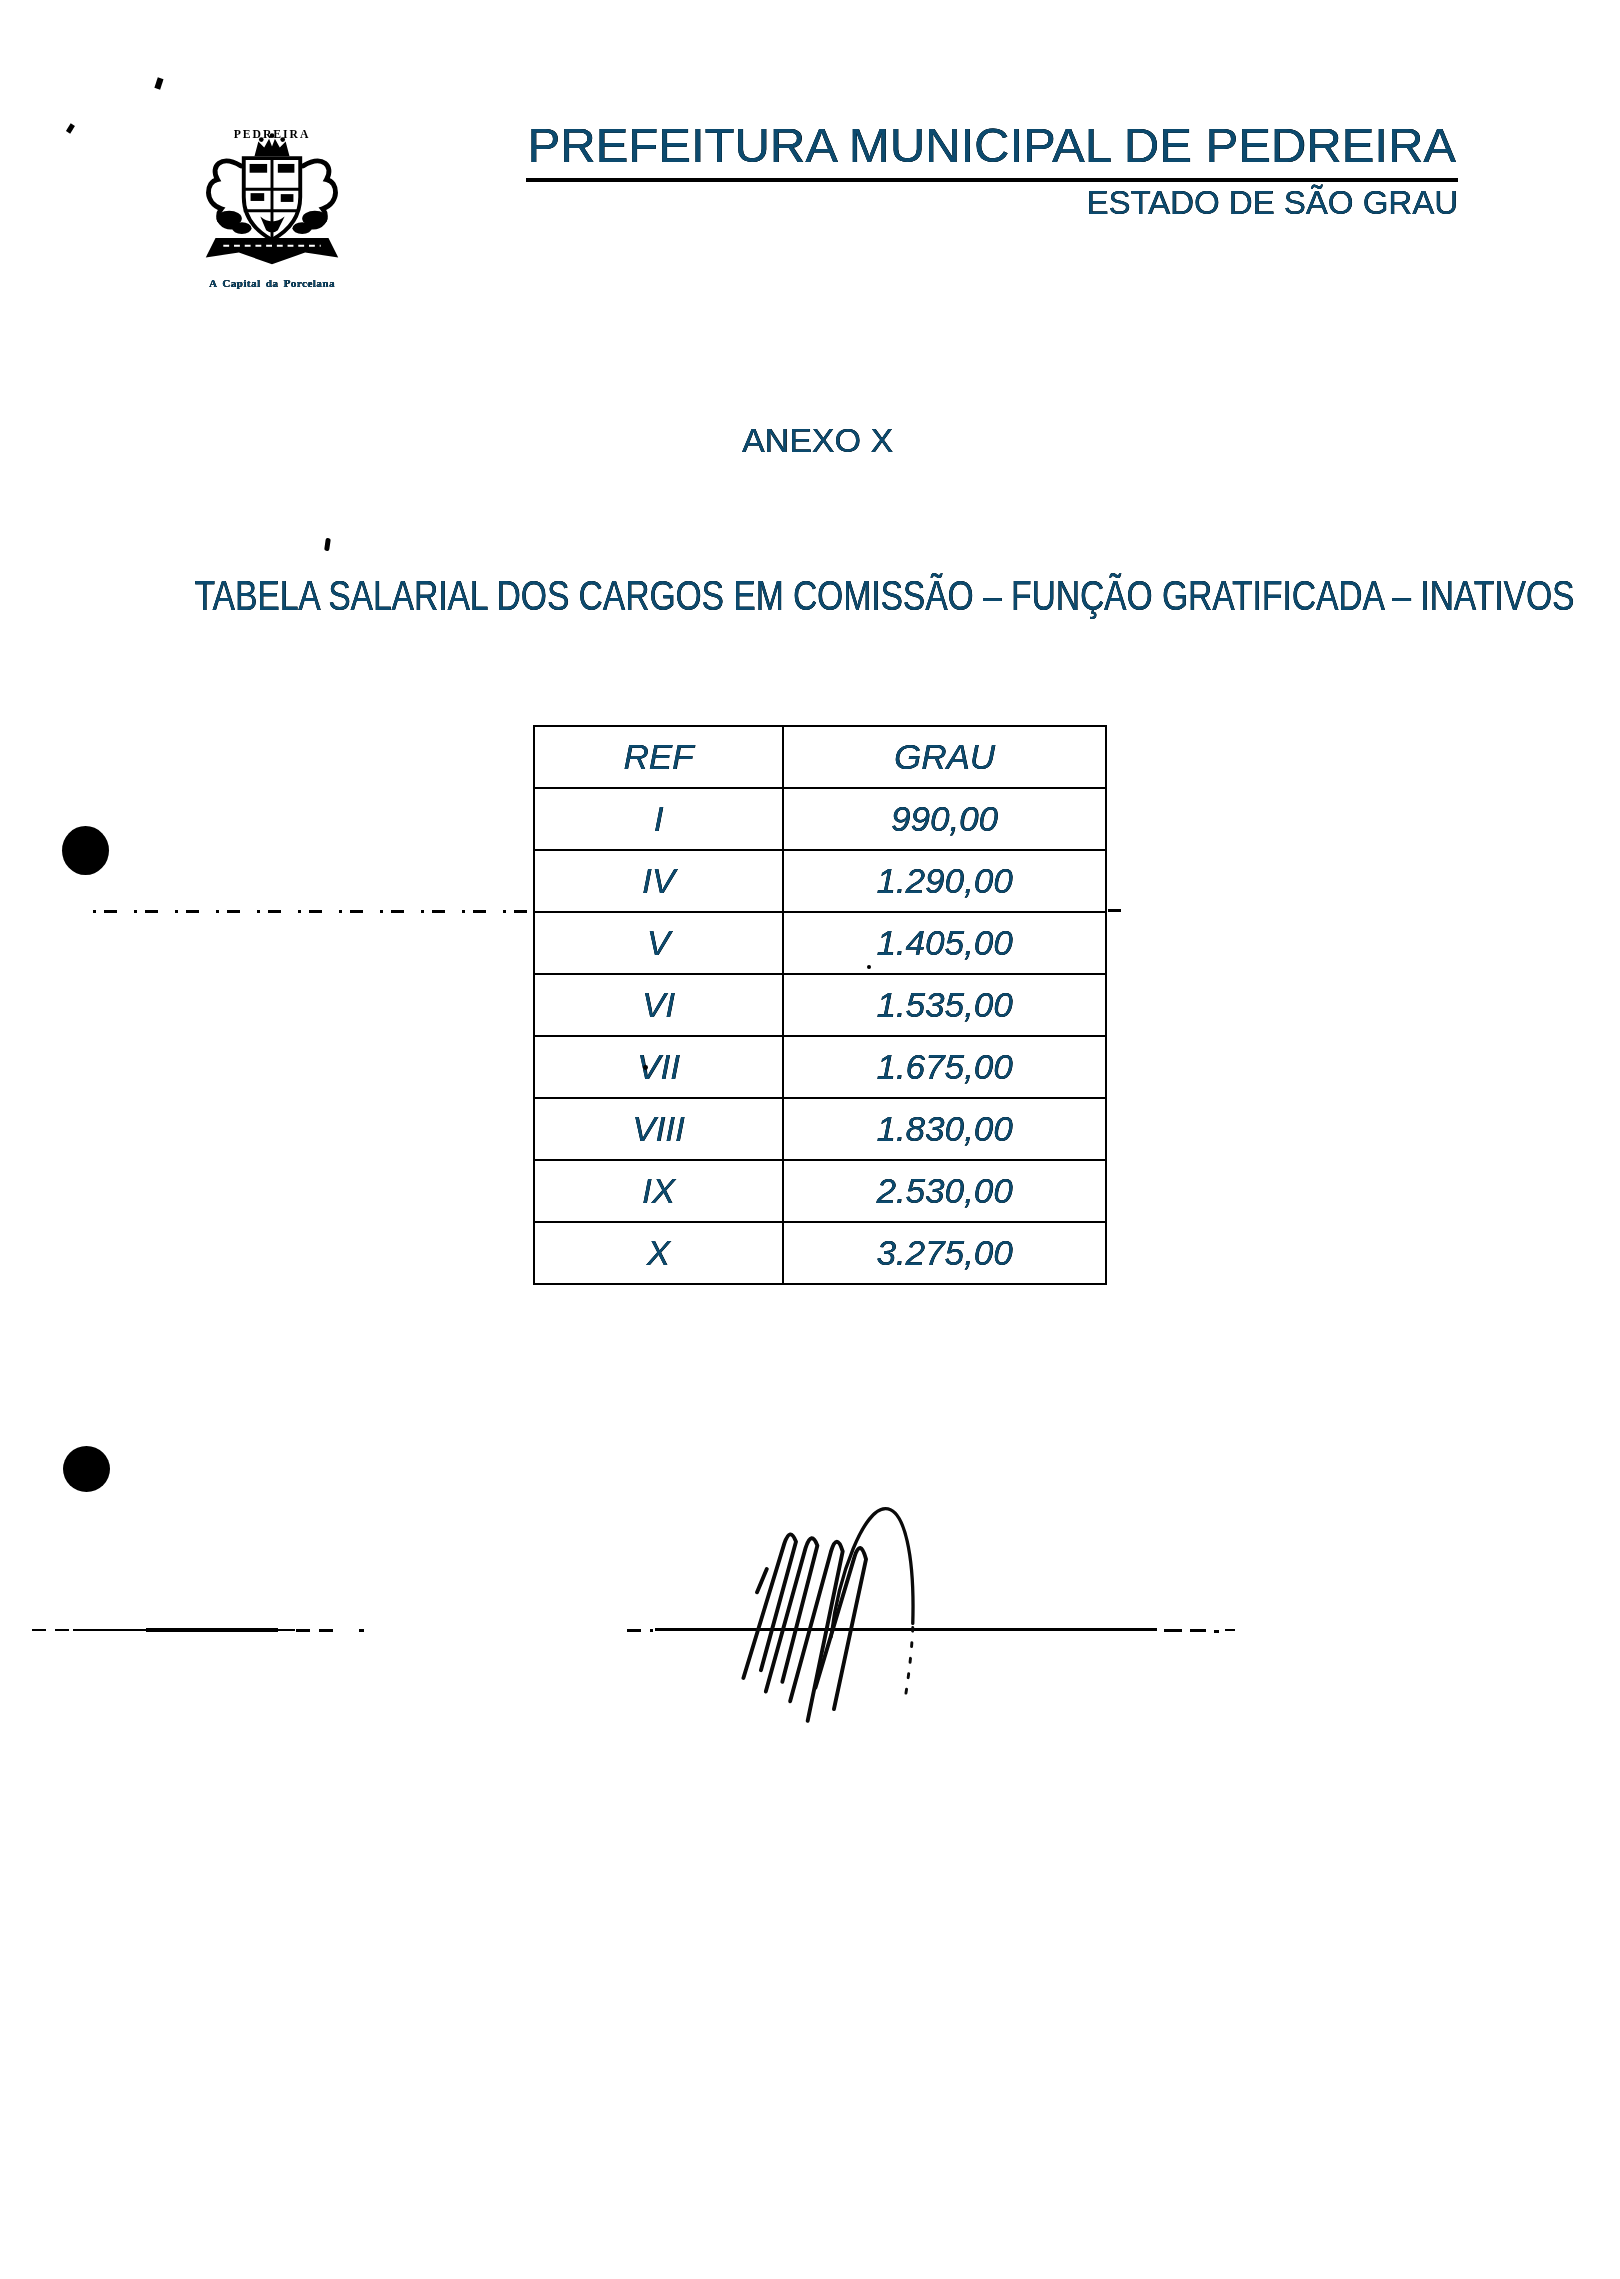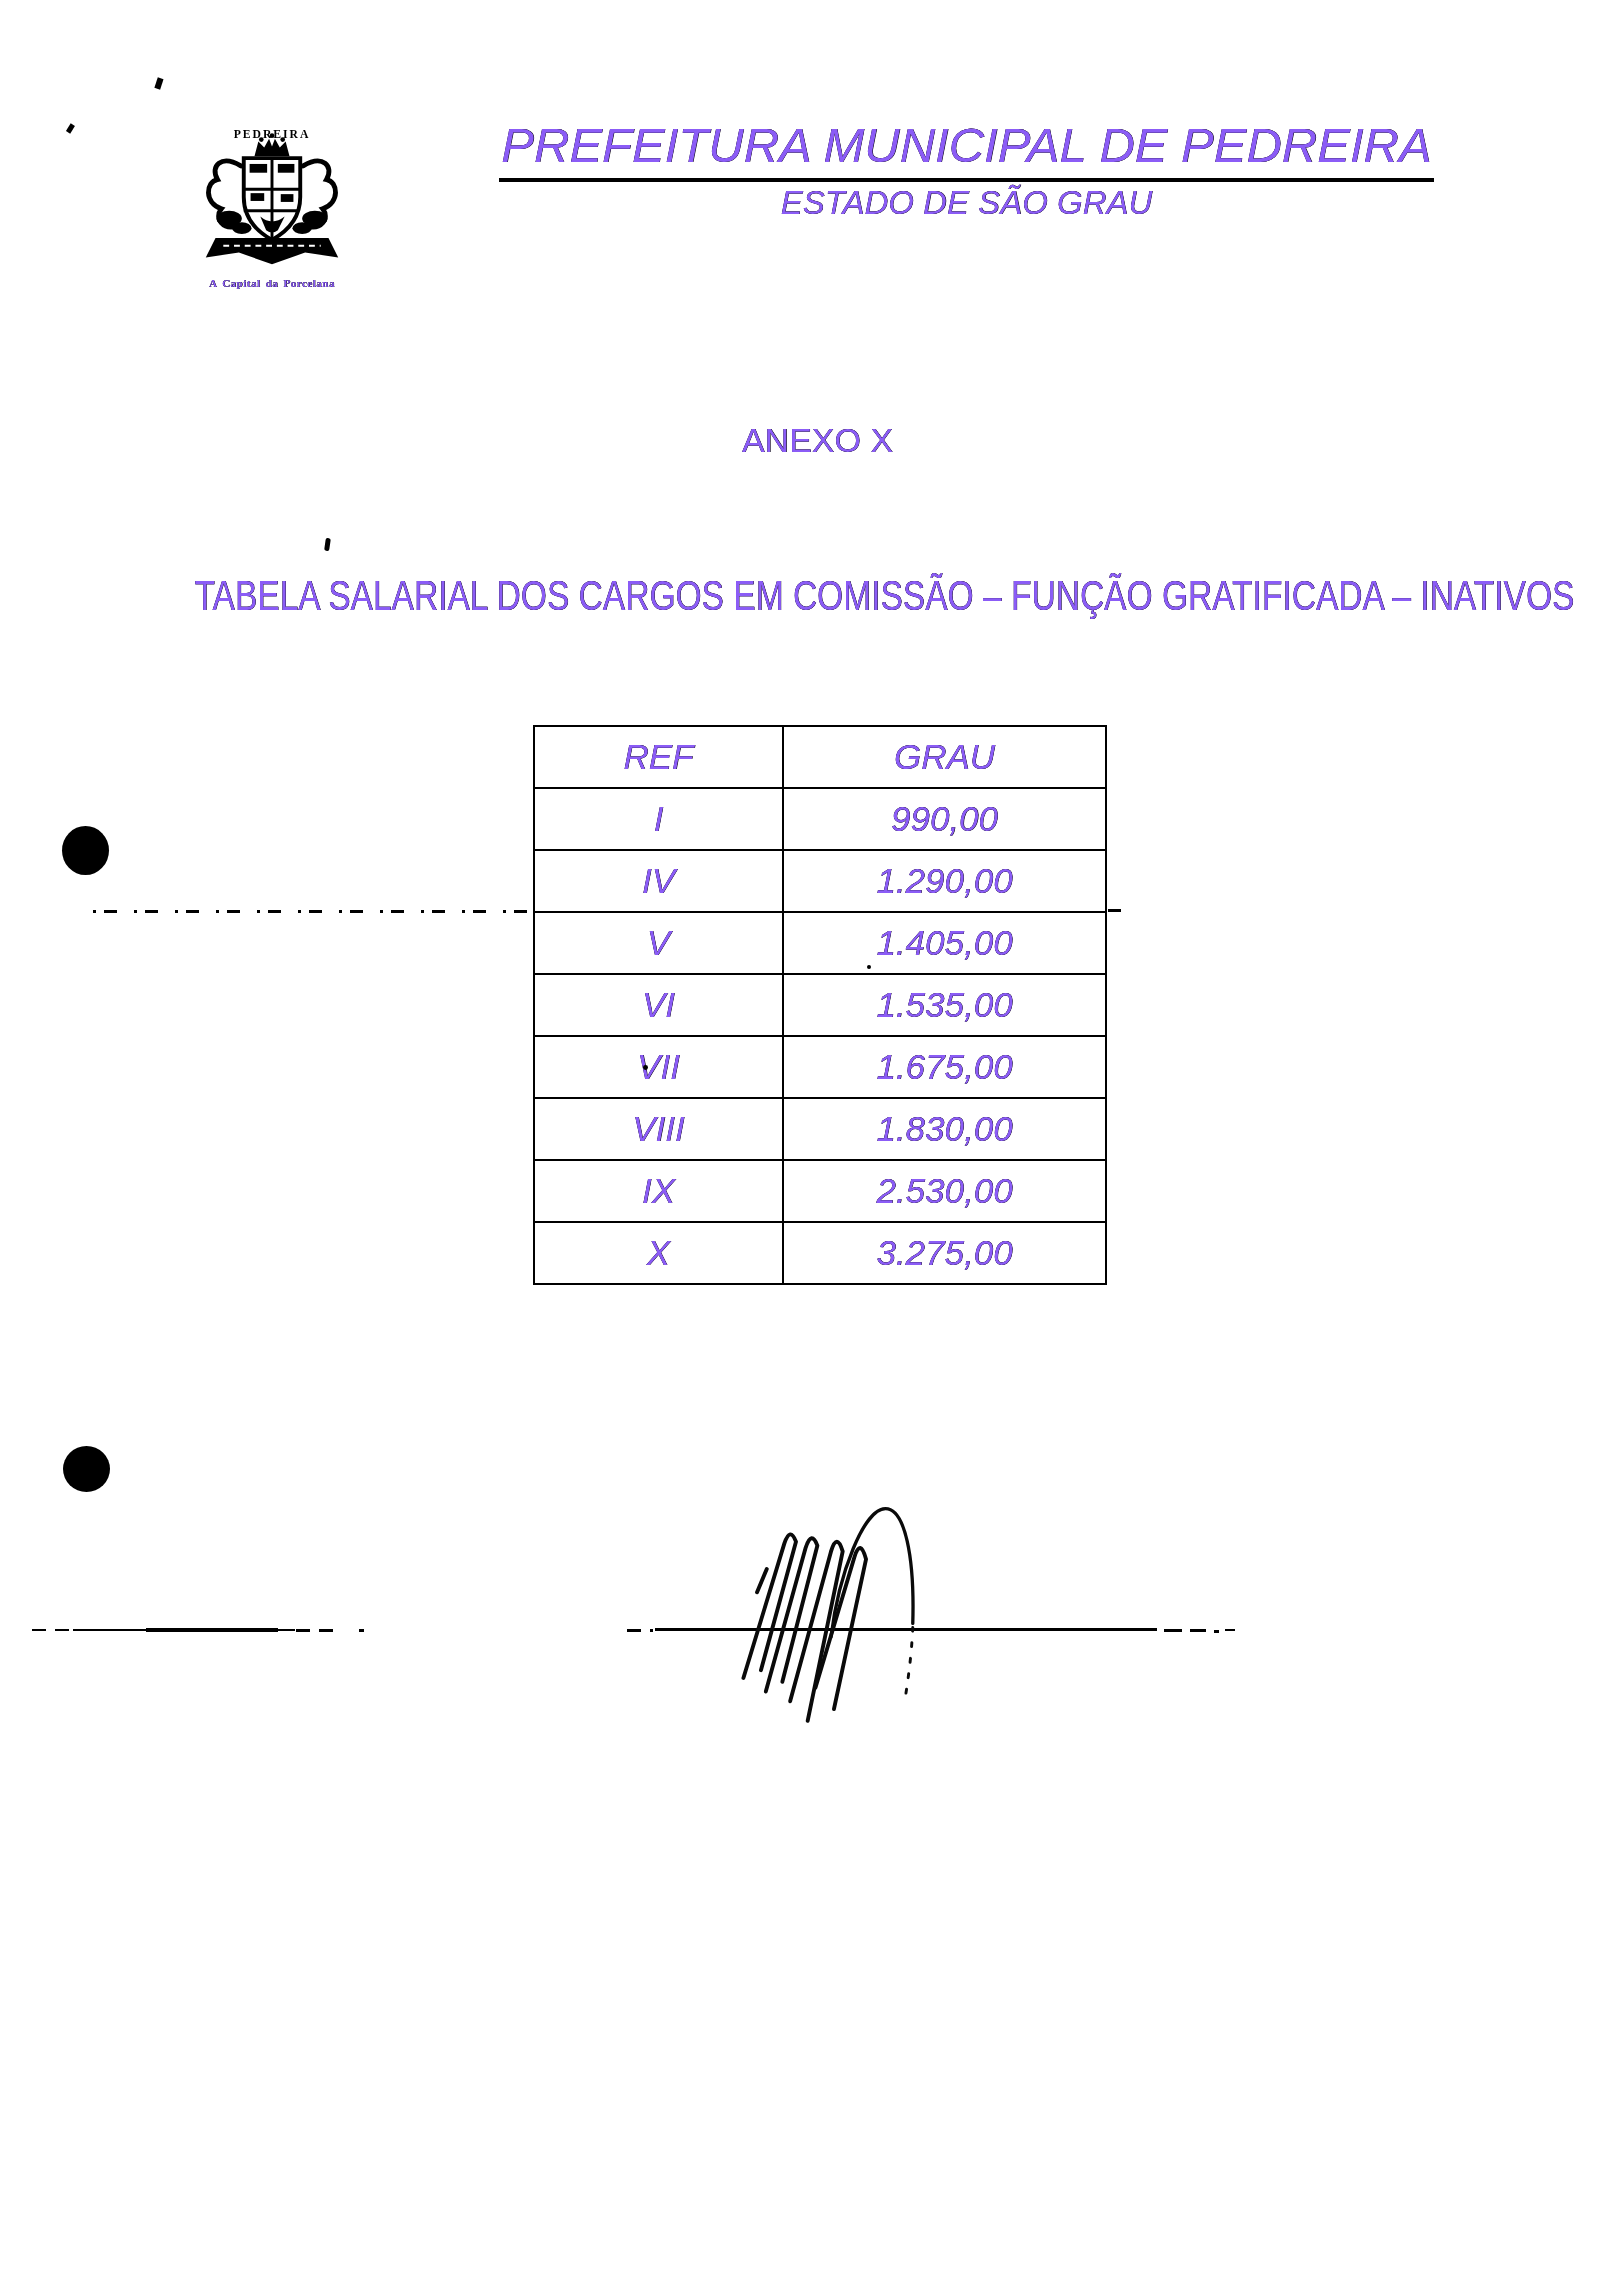--- a/index.html
+++ b/index.html
@@ -2,34 +2,34 @@
 <html><head>
 <meta charset="utf-8">
 <style>
   html,body{margin:0;padding:0;background:#e8e8e8;}
   .page{
     position:relative;
     width:1621px;height:2279px;
     background:#ffffff;
     overflow:hidden;
     font-family:"Liberation Sans", sans-serif;
-    color:#8b5cf6;
+    color:#0c4a6e;
   }
   .ink{ text-shadow:0 0 0.6px #000, 0.3px 0 0 #000; }
 
   
   .crest-wrap{ position:absolute; left:185px; top:125px; width:174px; text-align:center; }
   .crest-svg{ display:block; margin:0 auto; }
   .crest-caption{
     margin-top:3.9px;
     font-family:"Liberation Serif", serif;
     font-weight:bold; font-size:11px; letter-spacing:0.5px; word-spacing:2px;
     white-space:nowrap;
   }
-  .org-block{ position:absolute; left:491px; top:117px; width:951px; text-align:center;font-style:italic; }
+  .org-block{ position:absolute; left:507px; top:117px; width:951px; text-align:right; }
   .org-title{
     display:inline-block;
     font-size:49px; font-weight:400; letter-spacing:0;
     border-bottom:4.9px solid #000; padding:0 2px 4.9px 2px;
     white-space:nowrap;
   }
   .org-subtitle{ margin-top:2px; font-size:33px; font-weight:400; white-space:nowrap; }
 
   
   .annex-title{ position:absolute; left:0; top:421px; width:1635px; text-align:center; font-size:34px; white-space:nowrap; }

